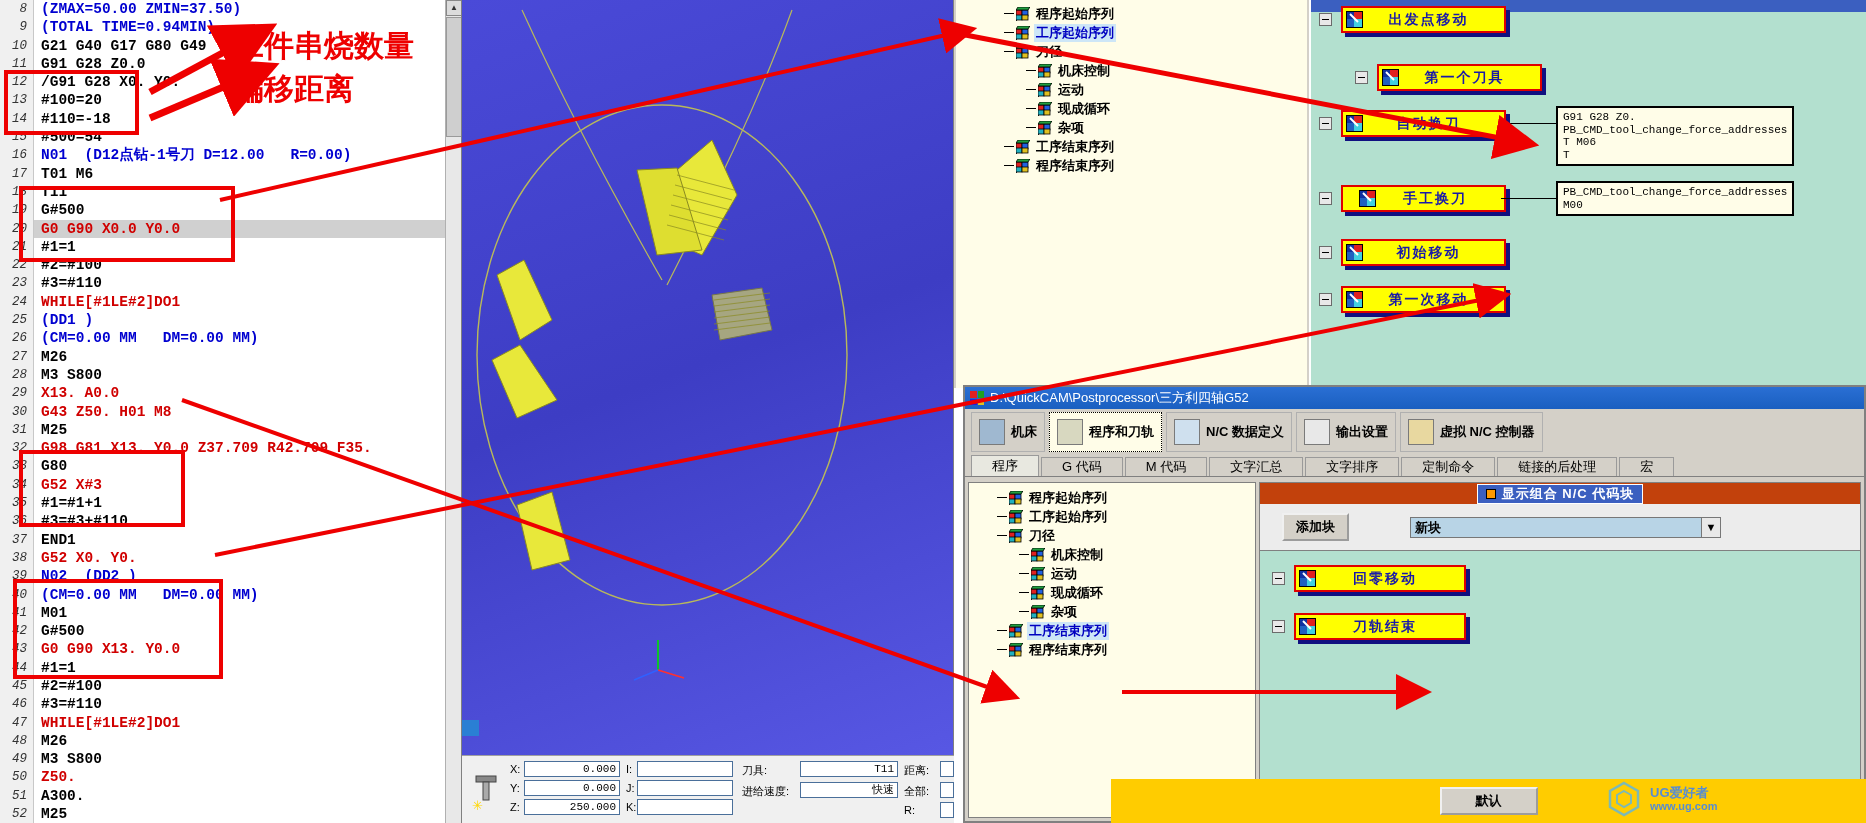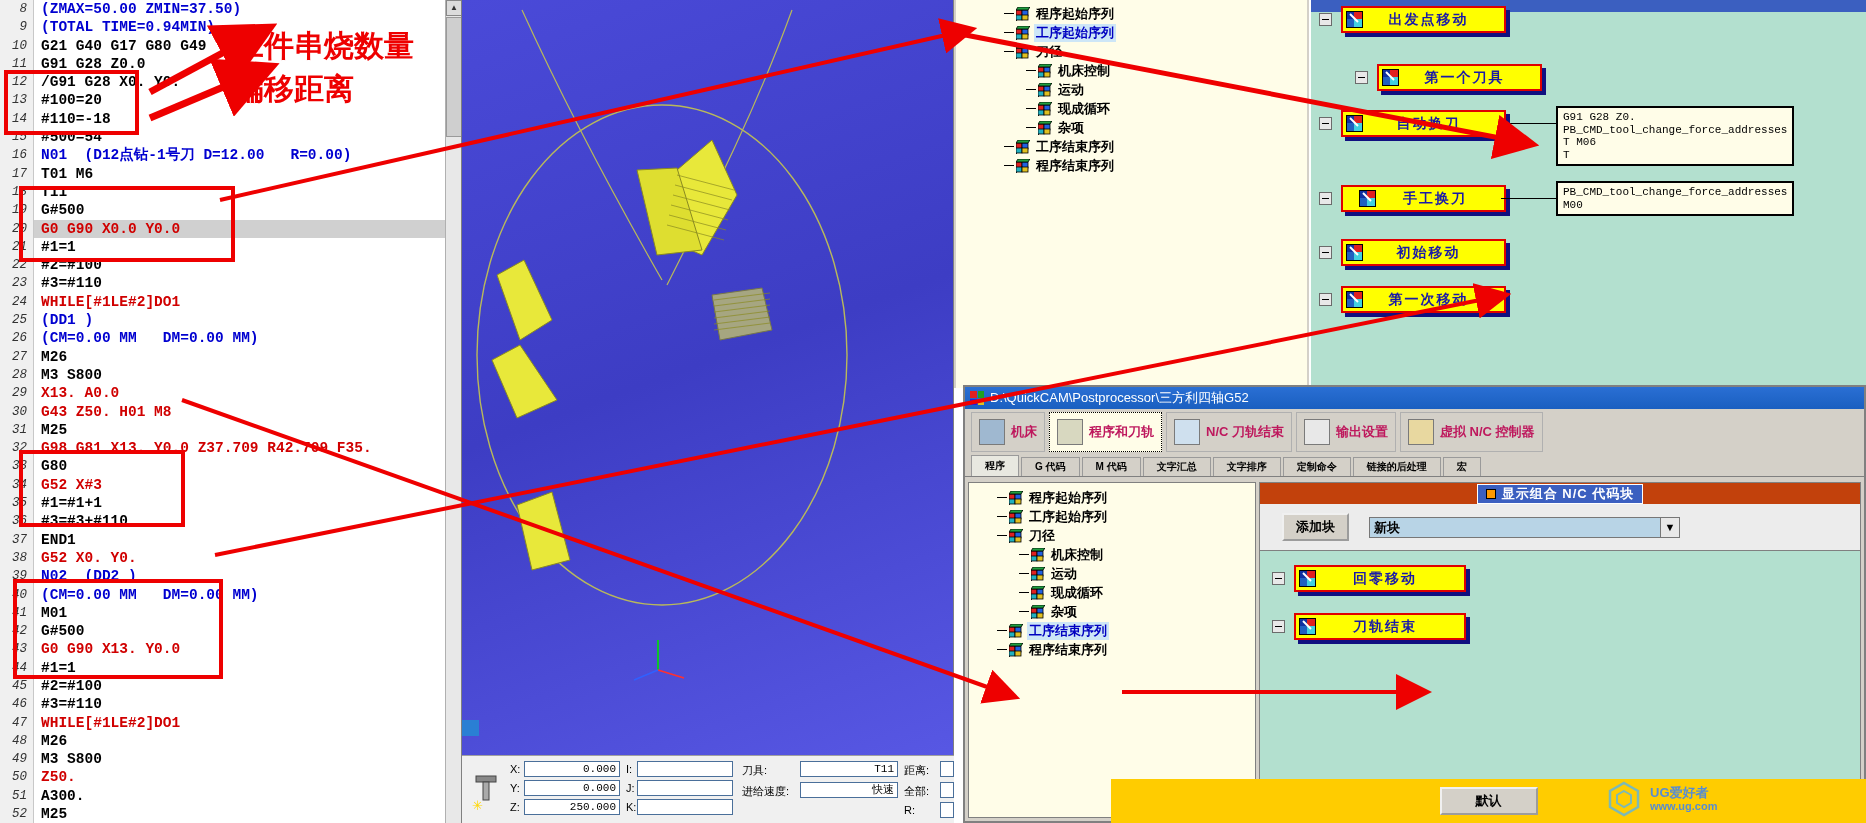--- a/index.html
+++ b/index.html
@@ -85,26 +85,26 @@
   #pp-title .ttxt { color:#fff; font-size:13px; font-family:"Liberation Sans",sans-serif;
      margin-left:6px; }
   .appicon { width:14px; height:14px; display:grid; grid-template-columns:1fr 1fr;
      grid-template-rows:1fr 1fr; gap:1px; }
   .appicon i { display:block; }
   #pp-toolbar { height:46px; background:#d4d0c8; display:flex; align-items:center;
      padding-left:6px; gap:4px; }
   .tbtab { height:40px; display:flex; align-items:center; padding:0 7px;
      background:#d4d0c8; border:1px solid #b0b0b0; gap:6px; }
   .tbtab.active { background:#fffde8; border:1px dotted #000; }
-  .tbtab .tlabel { font-size:13px; font-weight:bold; color:#be185d;
+  .tbtab .tlabel { font-size:13px; font-weight:bold; color:#000000;
      font-family:"Liberation Sans",sans-serif; white-space:nowrap; }
   .tbico { width:26px; height:26px; border:1px solid #7a7a7a; flex:none; }
   #pp-tabs { height:22px; background:#d4d0c8; display:flex; align-items:flex-end;
      padding-left:6px; gap:2px; border-bottom:1px solid #808080; }
-  .subtab { height:19px; padding:0 13px; font-size:10px; font-weight:bold;
+  .subtab { height:19px; padding:0 20px; font-size:13px; font-weight:normal;
      background:#d4d0c8; border:1px solid #9a9a9a; border-bottom:none;
      display:flex; align-items:center; color:#000; font-family:"Liberation Sans",sans-serif;}
   .subtab.active { background:#e8e8e0; height:21px; }
   #pp-body { position:absolute; left:0; top:92px; right:0; bottom:0; display:flex; }
   #pp-tree { width:288px; background:#fffde8; border:1px solid #808080;
      margin:3px; padding-top:5px; position:relative; overflow:hidden; }
   #pp-right { flex:1; margin:3px 3px 3px 0; position:relative; background:#d4d0c8;
      border:1px solid #808080; }
   #pp-right-title { height:21px; background:#c2410c; display:flex; align-items:center;
      justify-content:center; }
@@ -113,21 +113,21 @@
      background:#3b5fc0; border:1px solid #fff; padding:0 8px; display:flex;
      align-items:center; gap:6px;}
   .orangesq { width:10px; height:10px; background:#ff9900; border:1px solid #000; display:inline-block;}
   #pp-controls { height:46px; background:#ececec; display:flex; align-items:center;
      padding-left:22px; gap:20px; }
   .gbtn { background:#d4d0c8; border:2px outset #f0f0f0; font-size:13px; font-weight:bold;
      padding:3px 12px; font-family:"Liberation Sans",sans-serif; color:#000; }
   .combo { display:flex; align-items:center; height:21px; }
   .combo .cfield { width:292px; height:21px; background:#b8d4e6; border:1px solid #777;
      font-size:13px; font-weight:bold; padding:1px 4px; color:#000;
-     font-family:"Liberation Sans",sans-serif; }
+     font-family:"Liberation Sans",sans-serif;margin-left:41px; }
   .combo .carrow { width:19px; height:21px; background:#e8e8e8; border:1px solid #777;
      border-left:none; text-align:center; line-height:19px; font-size:11px; }
   #pp-blocks { position:absolute; left:0; top:67px; right:0; bottom:22px;
      background:#b3e0cf; border-top:1px solid #808080; }
   #pp-hscroll { position:absolute; left:0; bottom:0; right:0; height:16px;
      background:#e4e4e4; border-top:1px solid #a0a0a0; display:flex;
      align-items:center; justify-content:space-between; }
   #pp-yellow-bar { position:absolute; left:1111px; top:779px; width:755px; height:44px;
      background:#ffcc00; display:flex; align-items:center; justify-content:center; }
   #pp-yellow-bar .gbtn { padding:3px 34px; }
@@ -474,21 +474,21 @@
       <div class="tbtab">
         <span class="tbico" style="background: rgb(159, 184, 208);"></span>
         <span class="tlabel">机床</span>
       </div>
       <div class="tbtab active">
         <span class="tbico" style="background: rgb(216, 216, 192);"></span>
         <span class="tlabel">程序和刀轨</span>
       </div>
       <div class="tbtab">
         <span class="tbico" style="background: rgb(207, 224, 238);"></span>
-        <span class="tlabel">N/C 刀轨结束</span>
+        <span class="tlabel">N/C 数据定义</span>
       </div>
       <div class="tbtab">
         <span class="tbico" style="background: rgb(232, 232, 232);"></span>
         <span class="tlabel">输出设置</span>
       </div>
       <div class="tbtab">
         <span class="tbico" style="background: rgb(232, 216, 160);"></span>
         <span class="tlabel">虚拟 N/C 控制器</span>
       </div>
     </div>

